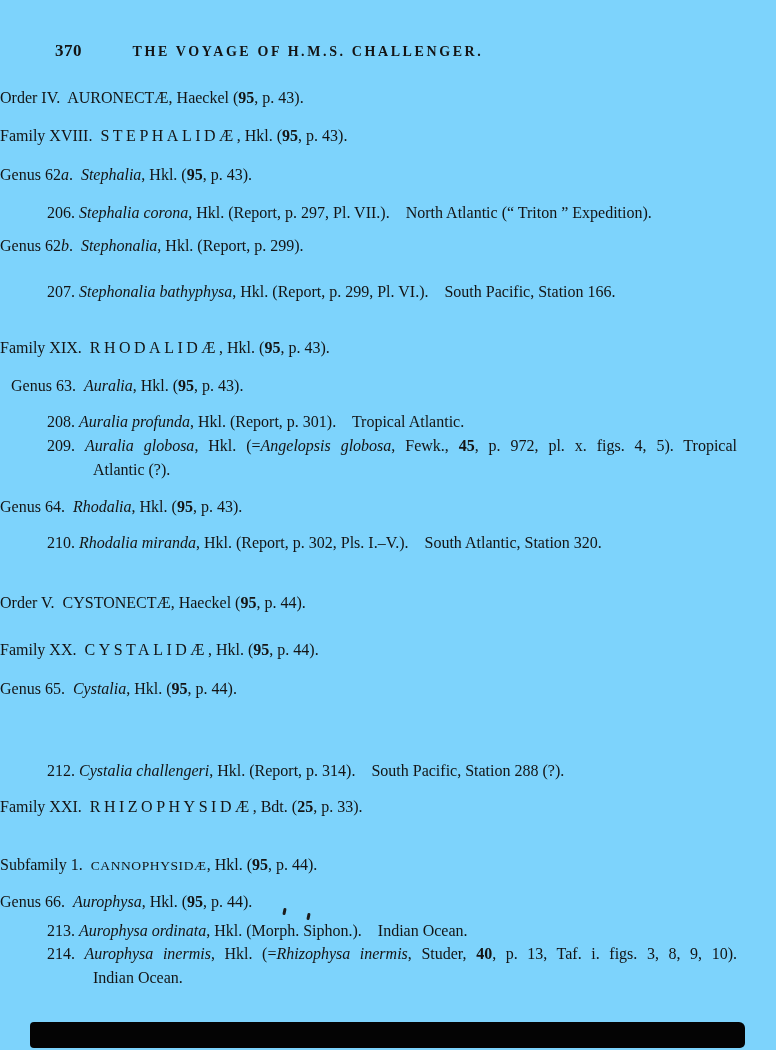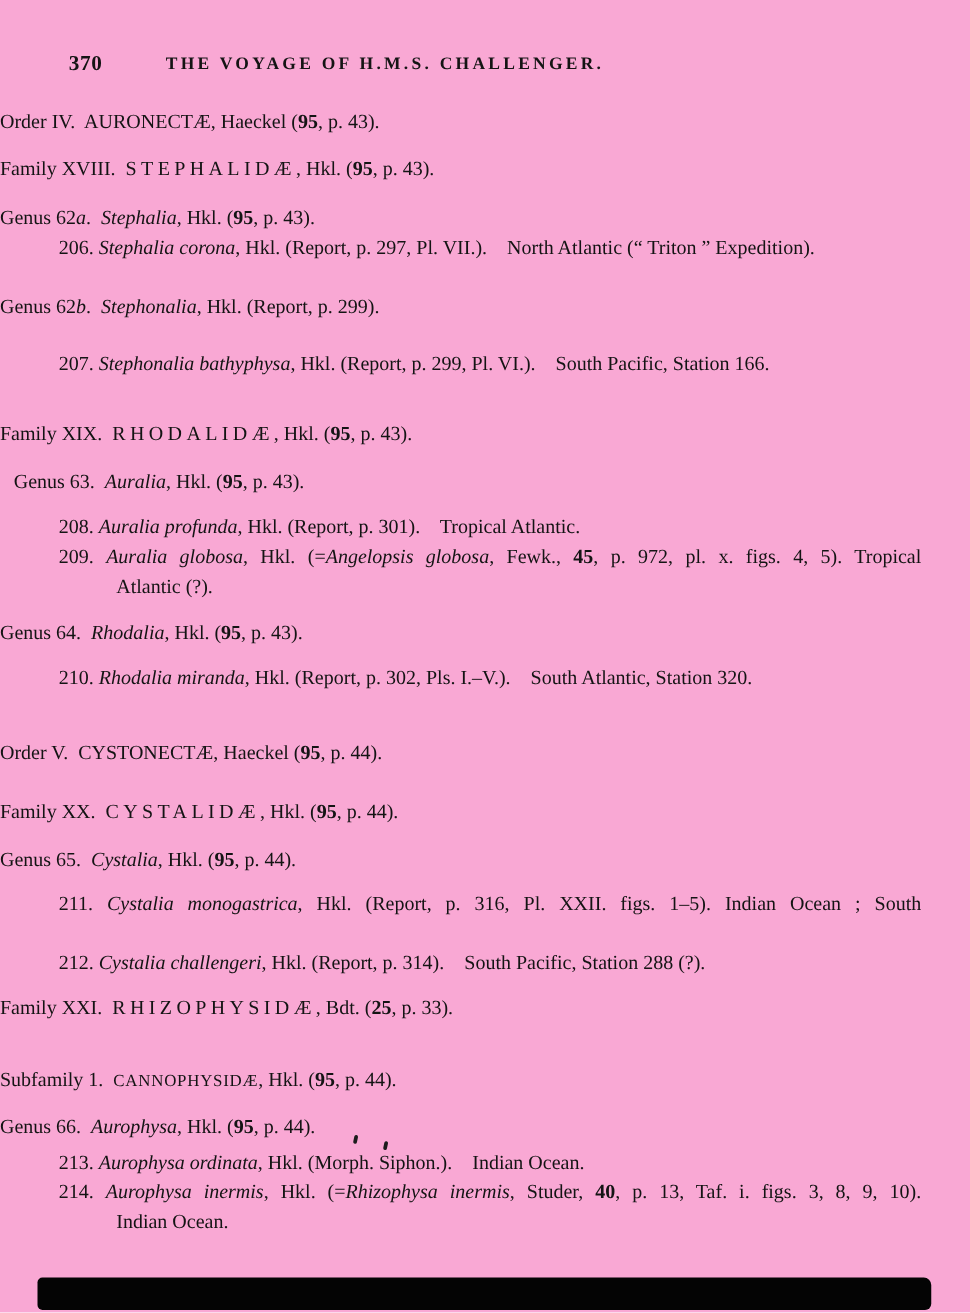--- a/index.html
+++ b/index.html
@@ -1,17 +1,17 @@
 <!DOCTYPE html>
 <html><head>
 <meta charset="utf-8">
 <style>
   html,body { margin:0; padding:0; background:#ffffff; }
   .page {
-    position:relative; width:776px; height:1050px; background:#f9a8d4;
+    position:relative; width:776px; height:1050px; background:#7dd3fc;
     font-family:"Liberation Serif","DejaVu Serif",serif; color:#141414;
     overflow:hidden;
   }
   .page-number {
     position:absolute; left:55px; top:41px; font-size:17px; font-weight:700;
     letter-spacing:0.5px;
   }
   .running-title {
     position:absolute; left:0; top:44px; width:616px; text-align:center;
     font-size:14px; font-weight:700; letter-spacing:2.6px;
@@ -25,21 +25,21 @@
   .seg-p { }
   .seg-i { font-style:italic; }
   .seg-b { font-weight:700; }
   .seg-fc { letter-spacing:3.5px; }   
   .seg-sc { font-size:13.5px; letter-spacing:0.6px; } 
 
   
   [data-name="order-iv-heading"]     { top:87px; }
   [data-name="family-xviii-heading"] { top:125px; }
   [data-name="genus-62a-heading"]    { top:164px; }
-  [data-name="entry-206"]            { top:187px; }
+  [data-name="entry-206"]            { top:201px; }
   [data-name="genus-62b-heading"]    { top:235px; }
   [data-name="entry-207"]            { top:280px; }
   [data-name="family-xix-heading"]   { top:337px; }
   [data-name="genus-63-heading"]     { top:375px;margin-left:11px; }
   [data-name="entry-208"]            { top:410px; }
   [data-name="entry-209"]            { top:434px; }
   [data-name="genus-64-heading"]     { top:496px; }
   [data-name="entry-210"]            { top:531px; }
   [data-name="order-v-heading"]      { top:592px; }
   [data-name="family-xx-heading"]    { top:639px; }
@@ -111,21 +111,20 @@
       <div class="block heading" data-name="order-v-heading">
         <div class="line" data-name="text-line"><span class="seg-p" data-name="text-segment">Order V.  CYSTONECTÆ, Haeckel (</span><span class="seg-b" data-name="text-segment">95</span><span class="seg-p" data-name="text-segment">, p. 44).</span></div>
       </div>
       <div class="block heading" data-name="family-xx-heading">
         <div class="line" data-name="text-line"><span class="seg-p" data-name="text-segment">Family XX.  </span><span class="seg-fc" data-name="text-segment">CYSTALIDÆ</span><span class="seg-p" data-name="text-segment">, Hkl. (</span><span class="seg-b" data-name="text-segment">95</span><span class="seg-p" data-name="text-segment">, p. 44).</span></div>
       </div>
       <div class="block heading" data-name="genus-65-heading">
         <div class="line" data-name="text-line"><span class="seg-p" data-name="text-segment">Genus 65.  </span><span class="seg-i" data-name="text-segment">Cystalia</span><span class="seg-p" data-name="text-segment">, Hkl. (</span><span class="seg-b" data-name="text-segment">95</span><span class="seg-p" data-name="text-segment">, p. 44).</span></div>
       </div>
       <div class="block entry" data-name="entry-211">
-        <div class="line justify" data-name="text-line"><span class="seg-p" data-name="text-segment">211. </span><span class="seg-i" data-name="text-segment">Cystalia monogastrica</span><span class="seg-p" data-name="text-segment">, Hkl. (Report, p. 316, Pl. XXII. figs. 1–5).  Indian Ocean ; South</span></div>
       </div>
       <div class="block entry" data-name="entry-212">
         <div class="line" data-name="text-line"><span class="seg-p" data-name="text-segment">212. </span><span class="seg-i" data-name="text-segment">Cystalia challengeri</span><span class="seg-p" data-name="text-segment">, Hkl. (Report, p. 314).    South Pacific, Station 288 (?).</span></div>
       </div>
       <div class="block heading" data-name="family-xxi-heading">
         <div class="line" data-name="text-line"><span class="seg-p" data-name="text-segment">Family XXI.  </span><span class="seg-fc" data-name="text-segment">RHIZOPHYSIDÆ</span><span class="seg-p" data-name="text-segment">, Bdt. (</span><span class="seg-b" data-name="text-segment">25</span><span class="seg-p" data-name="text-segment">, p. 33).</span></div>
       </div>
       <div class="block heading" data-name="subfamily-1-heading">
         <div class="line" data-name="text-line"><span class="seg-p" data-name="text-segment">Subfamily 1.  </span><span class="seg-sc" data-name="text-segment">CANNOPHYSIDÆ</span><span class="seg-p" data-name="text-segment">, Hkl. (</span><span class="seg-b" data-name="text-segment">95</span><span class="seg-p" data-name="text-segment">, p. 44).</span></div>
       </div>

